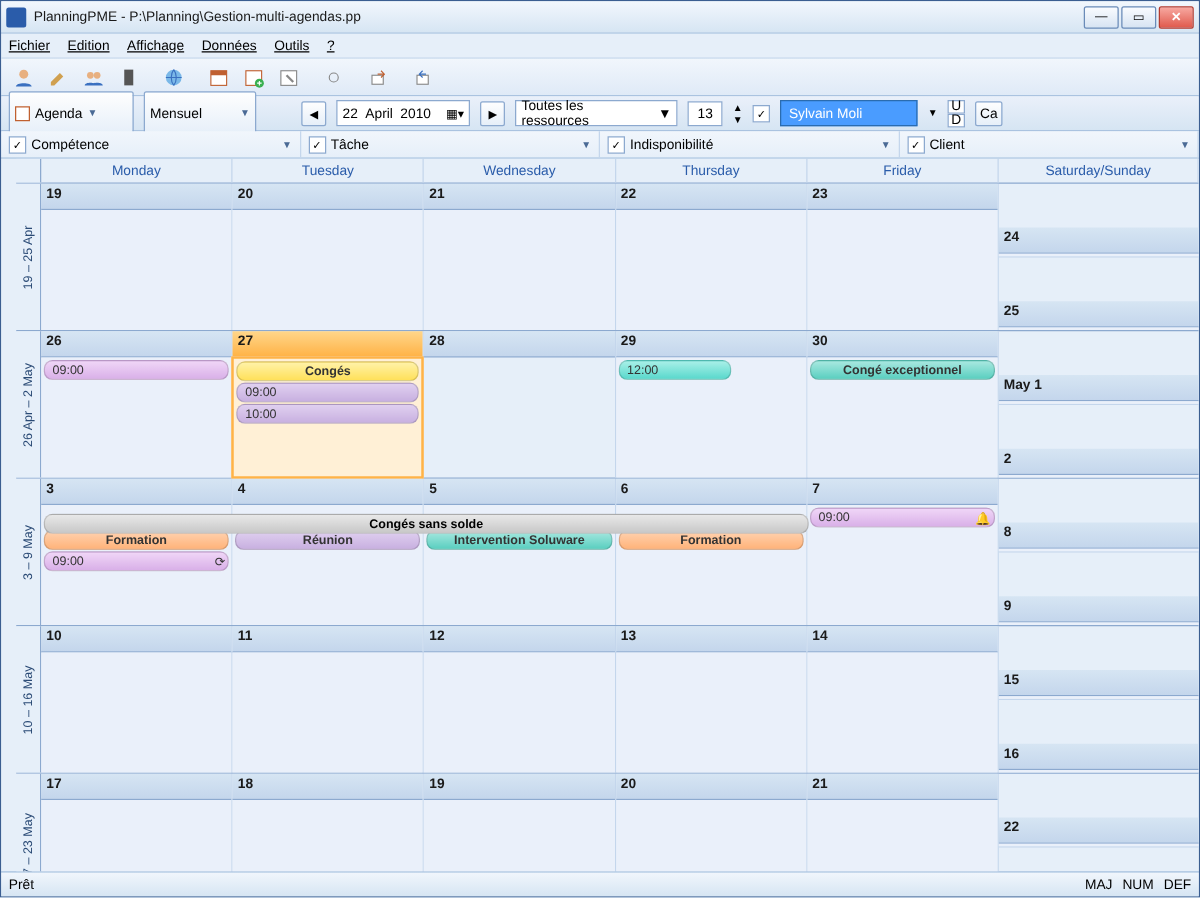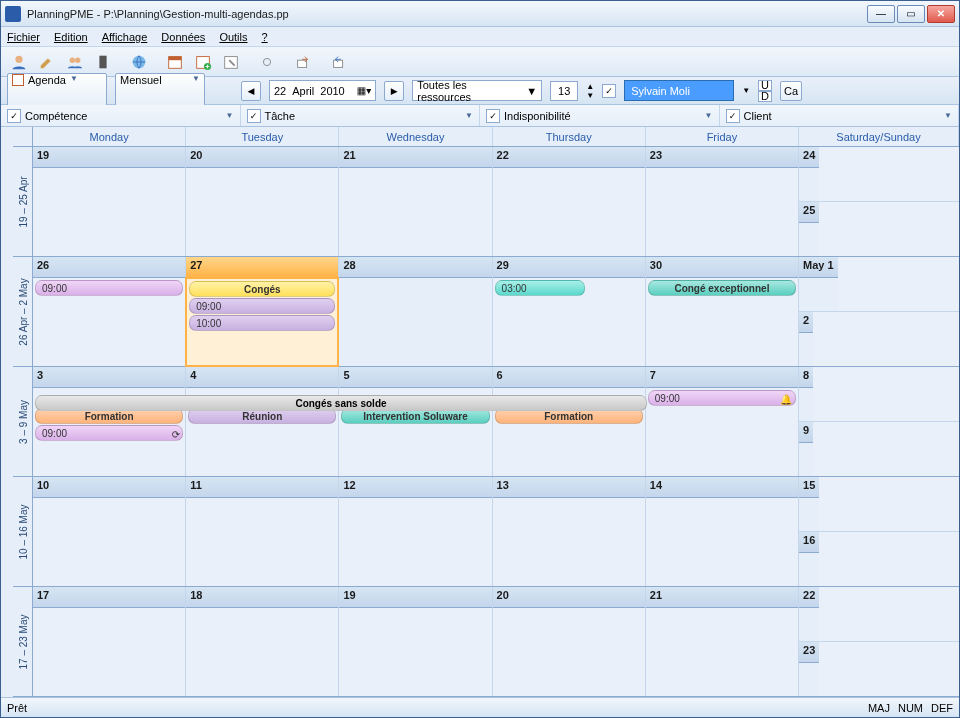--- a/index.html
+++ b/index.html
@@ -11,21 +11,21 @@
 .winbtns{display:flex;gap:2px;}
 .winbtn{width:28px;height:18px;border:1px solid #6a8bb8;border-radius:2px;background:linear-gradient(#f9fbfe,#d7e4f3);display:flex;align-items:center;justify-content:center;font-size:10px;}
 .winbtn.close{background:linear-gradient(#f7a8a0,#e05a4d);border-color:#b53a2e;color:#fff;font-weight:bold;}
 .menubar{height:20px;background:#e6eff9;display:flex;align-items:center;padding:0 6px;gap:14px;border-bottom:1px solid #c4d6ec;}
 .menubar span{text-decoration:underline;cursor:default;}
 .toolbar{height:30px;background:linear-gradient(#f1f6fc,#dfeaf7);border-bottom:1px solid #aac3e0;display:flex;align-items:center;padding:0 6px;gap:4px;}
 .tbtn{width:24px;height:24px;border:1px solid transparent;border-radius:3px;display:flex;align-items:center;justify-content:center;}
 .tbtn svg{width:18px;height:18px;}
 .tsep{width:4px;}
 .controlbar{height:28px;background:linear-gradient(#eaf0fa,#d6e5f3);border-bottom:1px solid #aac3e0;display:flex;align-items:center;padding:2px 6px;gap:8px;}
-.ddbtn{height:35px;background:linear-gradient(#fefefe,#e6eff9);border:1px solid #8ca9cf;border-radius:2px;display:flex;padding:0 4px;gap:4px;cursor:default;}
+.ddbtn{height:35px;background:linear-gradient(#fefefe,#e6eff9);border:1px solid #8ca9cf;border-radius:2px;display:flex;align-items:center;padding:0 4px;gap:4px;cursor:default;}
 .ddbtn .arrow{font-size:8px;color:#4a6a95;}
 .ddbtn.agenda{width:100px;}
 .ddbtn.period{width:90px;}
 .navbtn{width:20px;height:20px;border:1px solid #8ca9cf;background:linear-gradient(#fefefe,#e6eff9);border-radius:2px;display:flex;align-items:center;justify-content:center;font-size:9px;}
 .datebox{height:21px;border:1px solid #8ca9cf;background:#fff;display:flex;align-items:center;padding:0 4px;gap:6px;}
 .datebox .calicon{font-size:10px;}
 .resbox{height:21px;border:1px solid #8ca9cf;background:#fff;display:flex;align-items:center;padding:0 4px;gap:4px;width:130px;}
 .spin{width:28px;height:20px;border:1px solid #8ca9cf;background:#fff;text-align:center;}
 .chk{width:14px;height:14px;border:1px solid #8ca9cf;background:#fff;display:flex;align-items:center;justify-content:center;font-size:9px;}
 .chk::after{content:"✓";}
@@ -40,21 +40,21 @@
 .dayheader{height:20px;display:flex;border-bottom:1px solid #8ca9cf;background:#e6eff9;}
 .dayheader .rowtab{width:20px;border-right:1px solid #8ca9cf;}
 .dayheader .dh{flex:1;text-align:center;line-height:20px;color:#2a5caa;font-weight:500;border-right:1px solid #c4d6ec;}
 .weekrow{flex:1;display:flex;border-bottom:1px solid #8ca9cf;position:relative;}
 .rowtab{width:20px;background:#e6eff9;border-right:1px solid #8ca9cf;position:relative;}
 .rowtab span{position:absolute;left:50%;top:50%;transform:translate(-50%,-50%) rotate(-90deg);white-space:nowrap;font-size:10px;color:#2a4a75;}
 .daycol{flex:1;border-right:1px solid #c4d6ec;display:flex;flex-direction:column;position:relative;}
 .datecell{height:21px;background:linear-gradient(#d6e5f3,#c4d6ec);border-bottom:1px solid #8ca9cf;padding:0 4px;font-weight:bold;color:#1a1a1a;line-height:16px;}
 .datecell.hl{background:linear-gradient(#ffd68a,#ffb347);}
 .weekend{width:160px;border-right:none;display:flex;flex-direction:column;}
-.weekend .half{flex:1;border-bottom:1px solid #c4d6ec;display:flex;flex-direction:row;}
+.weekend .half{flex:1;border-bottom:1px solid #c4d6ec;display:flex;flex-direction:column;margin-top:35px;}
 .weekend .half:last-child{border-bottom:none;}
 .daybody{flex:1;background:#eaf0fa;position:relative;padding:1px;}
 .daybody.hl{background:#fff0d6;border:2px solid #ffb347;margin:-1px;}
 .ev{height:16px;border-radius:7px;margin:1px;padding:0 6px;line-height:16px;font-size:10px;font-weight:bold;text-align:center;border:1px solid rgba(0,0,0,.15);overflow:hidden;white-space:nowrap;position:relative;}
 .ev.time{text-align:left;font-weight:normal;}
 .ev.purple{background:linear-gradient(#f0d6f7,#d9b0e8);color:#333;}
 .ev.yellow{background:linear-gradient(#fff2a8,#ffe05a);color:#333;}
 .ev.orange{background:linear-gradient(#ffd2b0,#ffb37a);color:#333;}
 .ev.cyan{background:linear-gradient(#a8f0e8,#5ad8cc);color:#333;}
 .ev.teal{background:linear-gradient(#a8e8e0,#5acfc0);color:#333;}
@@ -287,21 +287,21 @@
         <div class="ev mauve time">09:00</div>
         <div class="ev mauve time">10:00</div>
       </div>
         </div>
       <div class="daycol">
           <div class="datecell">28</div>
         </div>
       <div class="daycol">
           <div class="datecell">29</div>
           <div class="daybody">
-        <div class="ev cyan time" style="width:60%;">03:00</div>
+        <div class="ev cyan time" style="width:60%;">12:00</div>
       </div>
         </div>
       <div class="daycol">
           <div class="datecell">30</div>
           <div class="daybody">
         <div class="ev teal">Congé exceptionnel</div>
       </div>
         </div>
       <div class="weekend">
         <div class="half">

